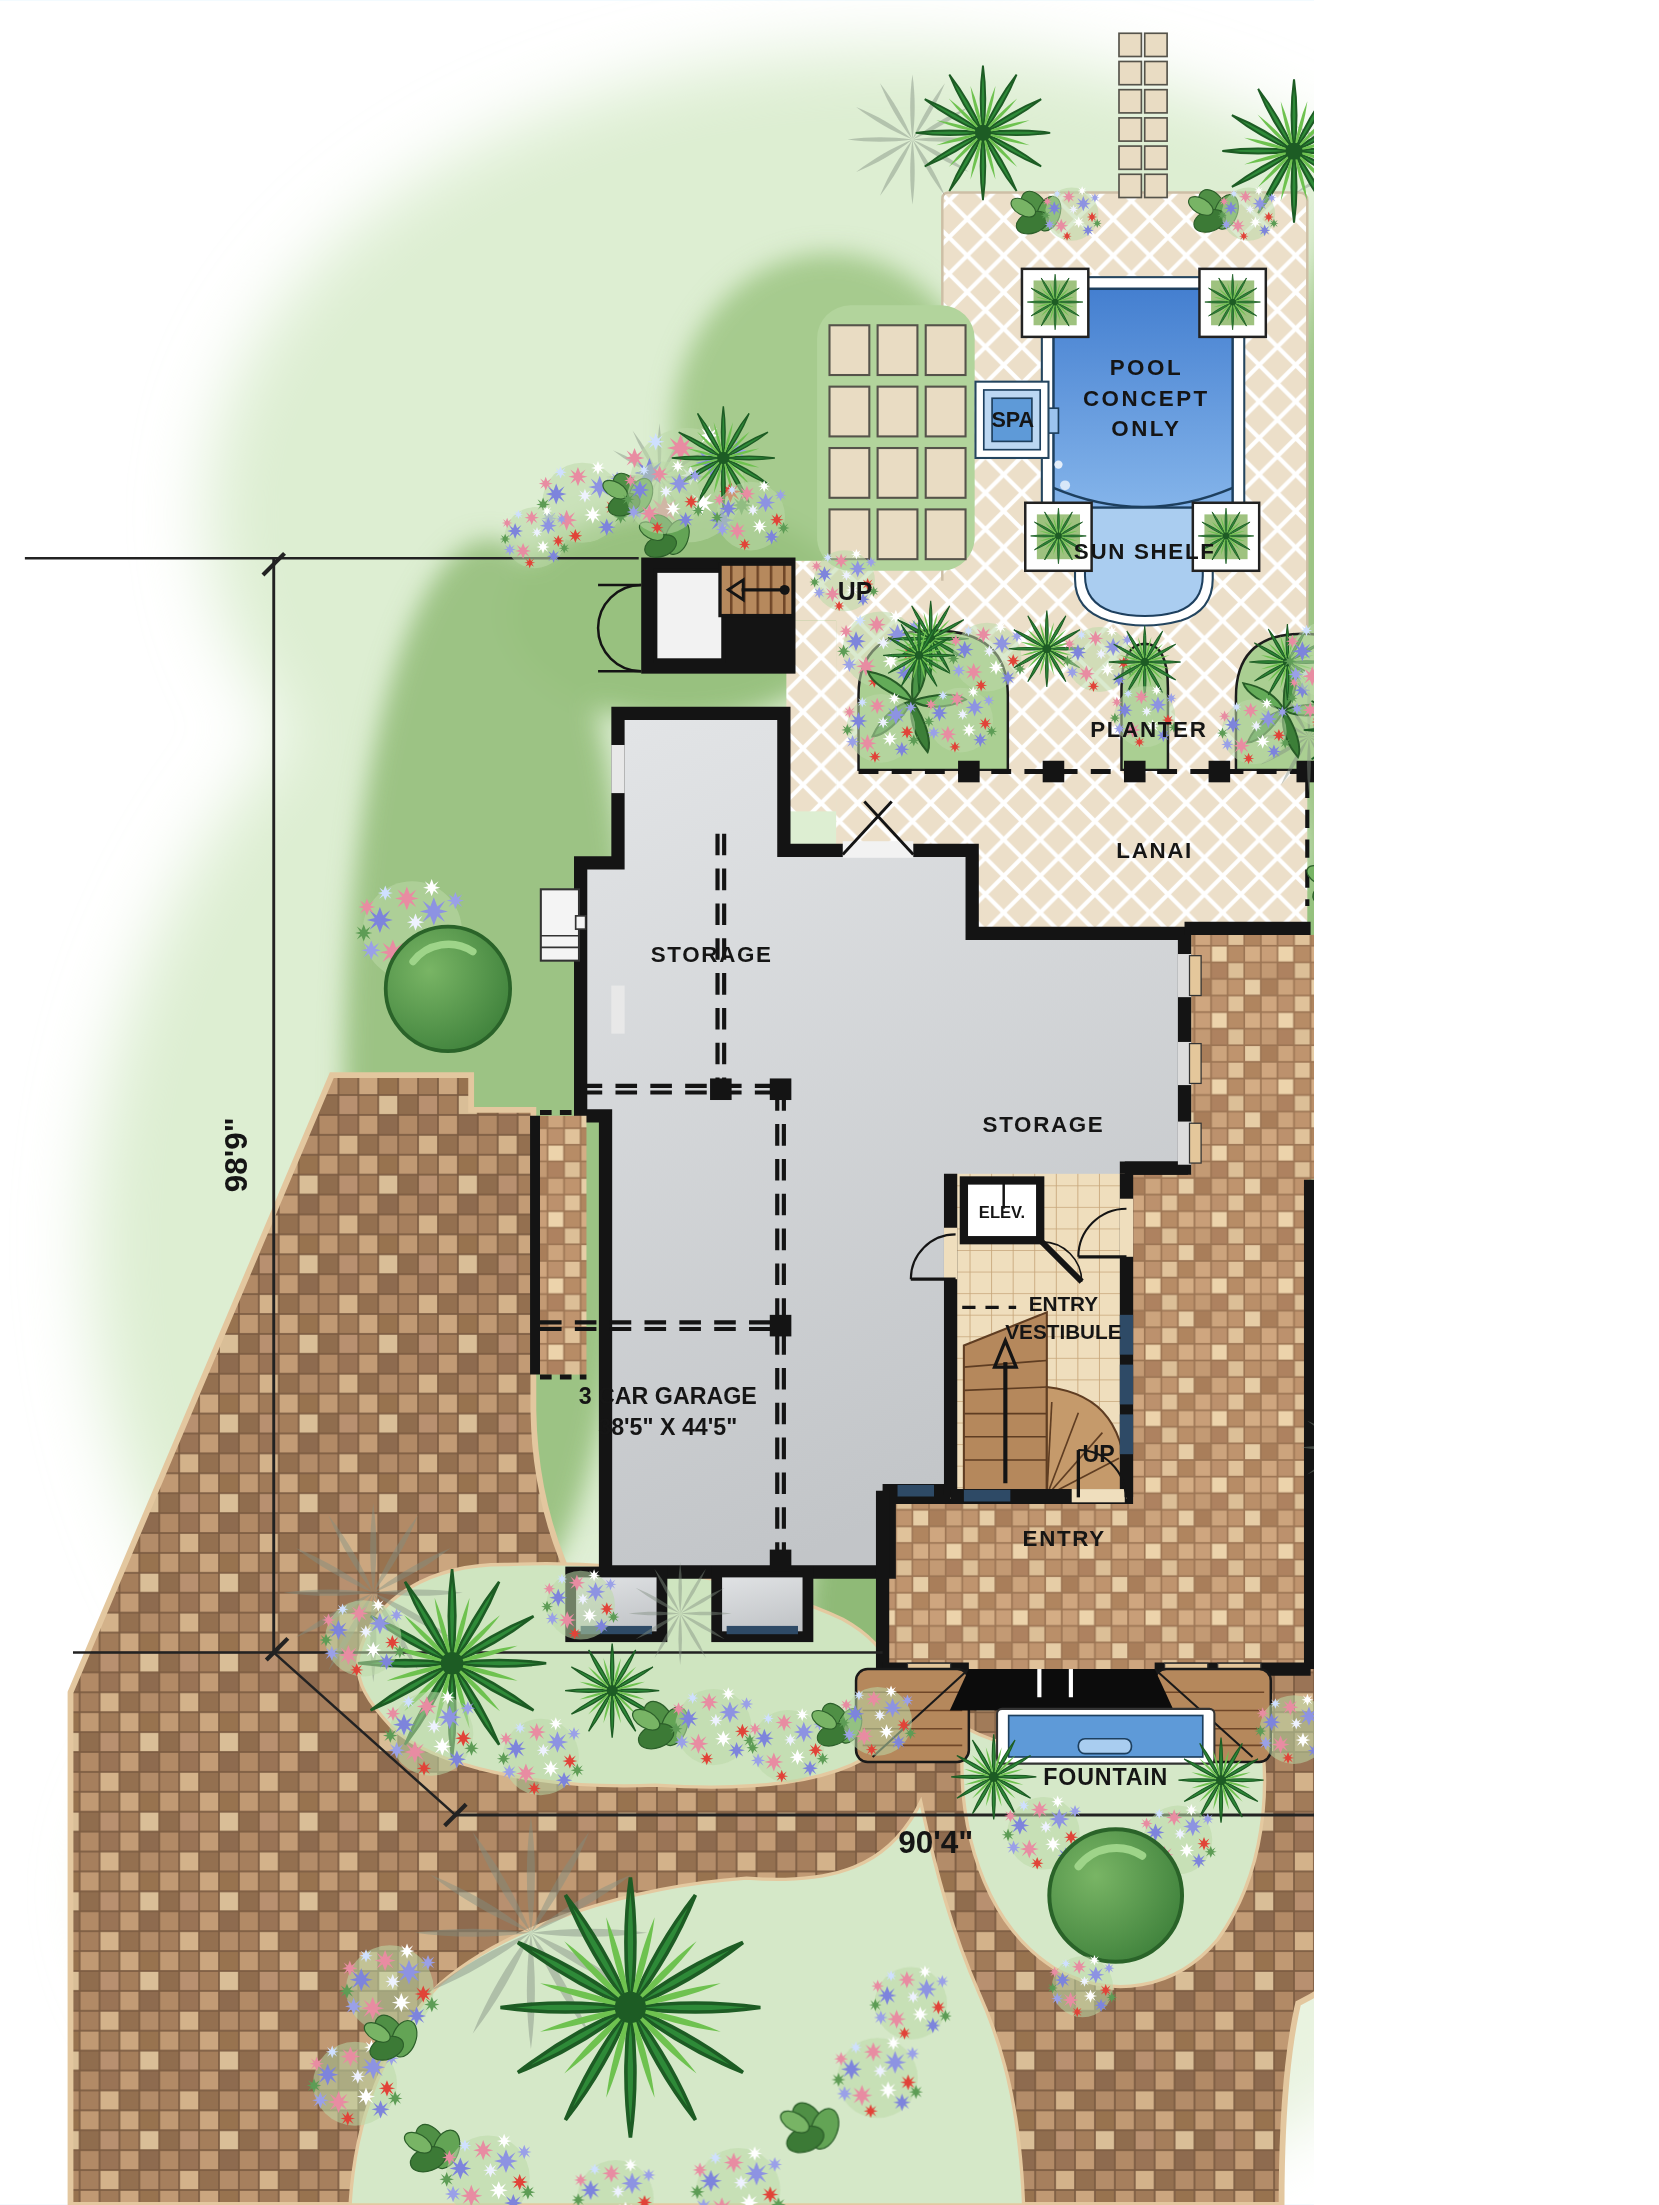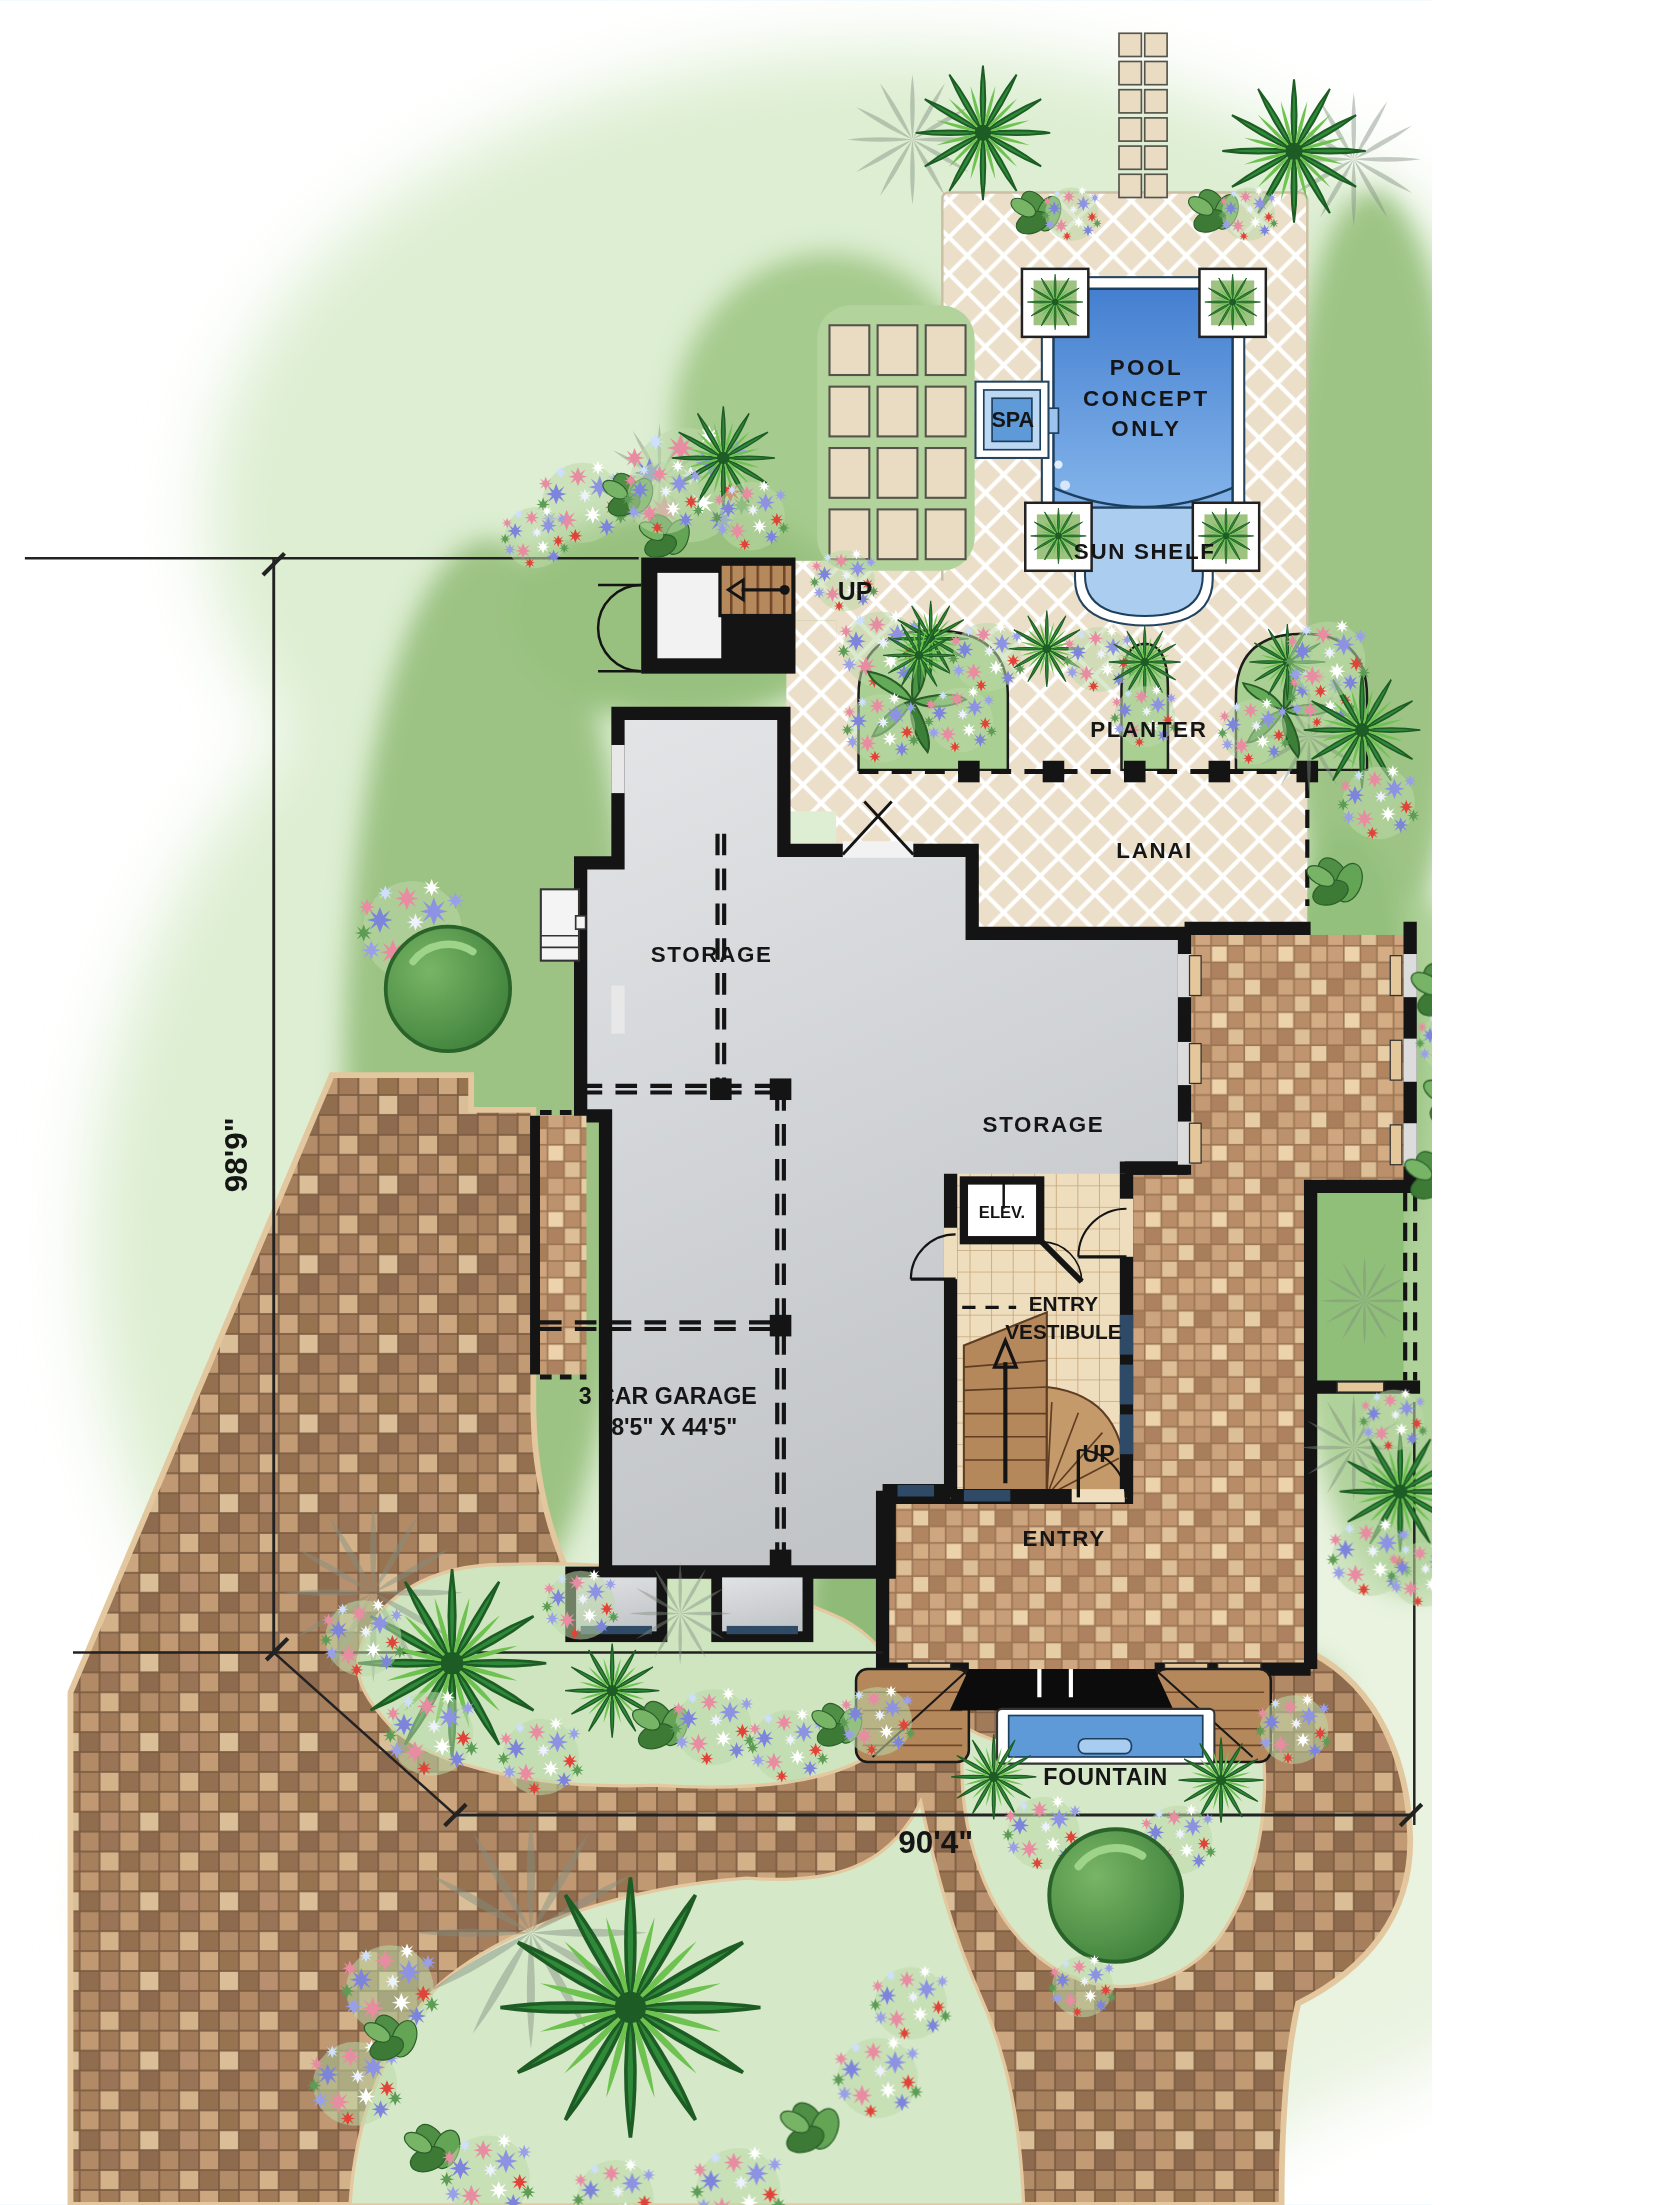--- a/index.html
+++ b/index.html
@@ -1,16 +1,16 @@
 <!DOCTYPE html>
 <html style="font-size:13.3px"><head>
 <meta charset="utf-8">
 <style>
   html,body{margin:0;padding:0;background:#ffffff;}
-  .stage{position:relative;width:1432px;height:2205px;background:#7dd3fc;overflow:hidden;
+  .stage{position:relative;width:1314px;height:2205px;background:#7dd3fc;overflow:hidden;
          font-family:"Liberation Sans",sans-serif;}
   svg{display:block;}
   text{font-family:"Liberation Sans",sans-serif;font-weight:bold;fill:#151515;}
 </style>
 </head>
 <body>
 
 <div class="stage">
 <svg width="1659" height="2205" viewBox="0 0 2000 2658">
 <defs>

